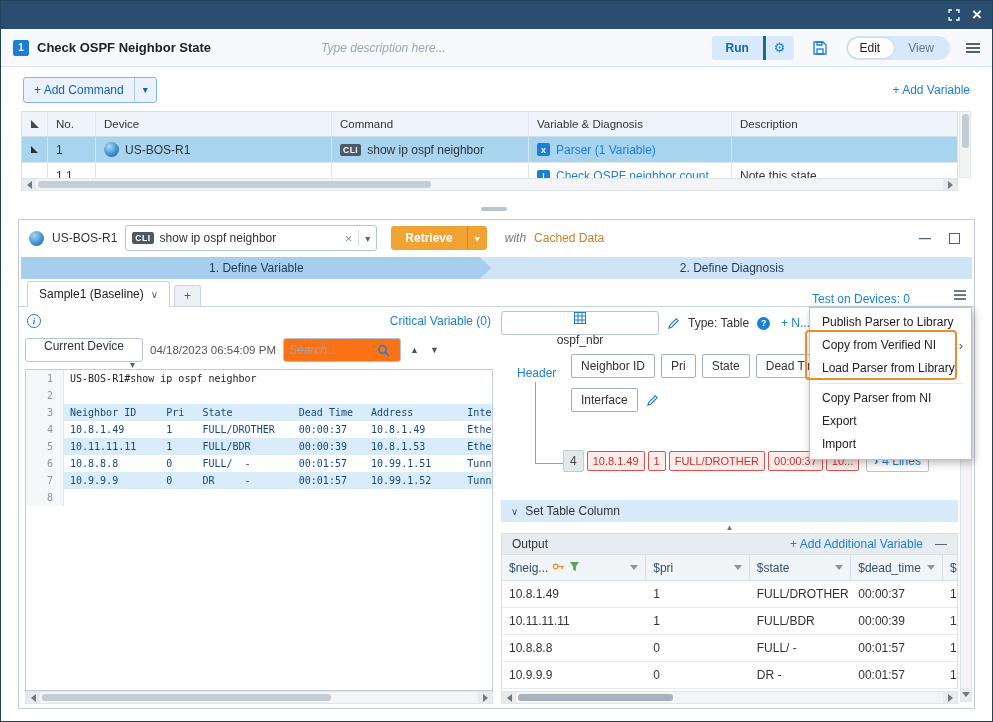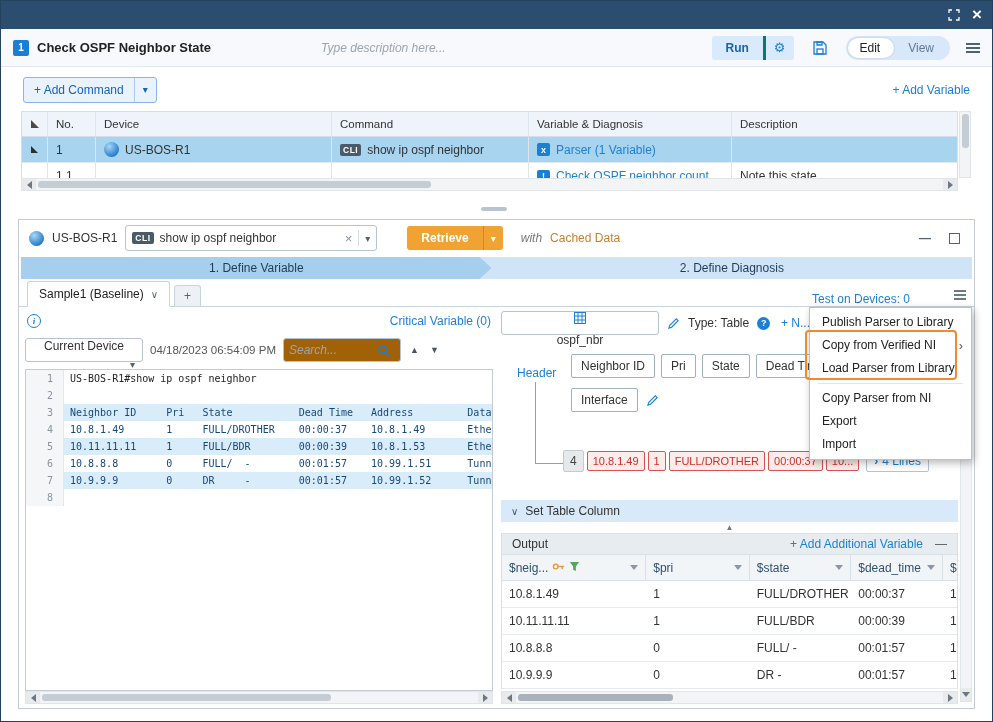--- a/index.html
+++ b/index.html
@@ -91,21 +91,21 @@
     border:1px solid #c3ccd6; background:#fff; }
   .dev-row { display:flex; align-items:center; gap:8px; padding:6px 10px; height:36px; }
   .cmd-select { display:flex; align-items:center; gap:6px; border:1px solid #b6c3cf; border-radius:3px;
     height:26px; width:252px; padding:0 6px; background:#fff; cursor:pointer; }
   .cmd-select .cs-text { flex:1; overflow:hidden; white-space:nowrap; }
   .cs-x { color:#8a949e; cursor:pointer; font-size:13px; }
   .cs-sep { width:1px; height:16px; background:#d4dce3; }
   .cs-dd { color:#55626e; font-size:10px; }
   .ret-group { display:flex; margin-left:6px; }
   .ret-main { background:#f0a233; color:#fff; font-weight:bold; border:none; padding:5px 14px;
-    border-radius:3px 0 0 3px; cursor:pointer; font-size:12px;margin-left:16px; }
+    border-radius:3px 0 0 3px; cursor:pointer; font-size:12px; }
   .ret-dd { background:#f0a233; color:#fff; border:none; border-left:1px solid #d3891f;
     padding:5px 7px; border-radius:0 3px 3px 0; font-size:10px; cursor:pointer; }
   .with-txt { font-style:italic; color:#777; margin-left:10px; }
   .cached { color:#c87f2a; cursor:pointer; }
   .panel-min { color:#51646f; font-weight:bold; cursor:pointer; margin-right:10px; }
   .panel-max { width:11px; height:11px; border:1.5px solid #51646f; cursor:pointer; margin-right:4px; }
 
   .steps { display:flex; height:22px; margin:1px 2px 0 2px; }
   .step { display:flex; align-items:center; justify-content:center; color:#1d3c56; font-size:12px; }
   .step1 { width:49.5%; background:#a5cfed; clip-path:polygon(0 0, calc(100% - 12px) 0, 100% 50%, calc(100% - 12px) 100%, 0 100%); z-index:2; }
@@ -127,21 +127,21 @@
   .info-icon { width:14px; height:14px; border:1.5px solid #1b7fd4; border-radius:50%; color:#1b7fd4;
     font-size:9px; font-style:italic; font-weight:bold; display:flex; align-items:center; justify-content:center;
     font-family:"Liberation Serif", serif; cursor:pointer; }
   .ctl-row { display:flex; align-items:center; gap:7px; height:30px; margin-top:3px; }
   .mini-select { display:flex; align-items:center; gap:6px; border:1px solid #b6c3cf; border-radius:3px;
     height:24px; padding:0 7px; background:#fff; cursor:pointer;flex-direction:column; }
   .mini-select .cs-dd { margin-left:auto; }
   .dev-select { width:118px; }
   .timestamp { color:#555; font-size:11.5px; white-space:nowrap; }
   .searchbox { display:flex; align-items:center; border:1px solid #b6c3cf; border-radius:3px; height:24px;
-    width:118px; padding:0 5px; background:#a16207; }
+    width:118px; padding:0 5px; background:#f97316; }
   .searchbox input { border:none; outline:none; width:88px; font-size:12px; background:transparent; }
   .nav-btn { color:#4a5560; font-size:9px; cursor:pointer; padding:2px; }
 
   .code-box { flex:1; border:1px solid #c3ccd6; margin-top:4px; overflow:hidden; background:#fff; }
   .cl { display:flex; height:17px; line-height:17px; font-family:"DejaVu Sans Mono", monospace; font-size:10px; }
   .cl-no { width:38px; flex:none; background:#f4f6f8; border-right:1px solid #e2e7ec; color:#8a949e;
     padding-right:10px; text-align:right; }
   .cl-text { flex:1; white-space:pre; padding-left:6px; color:#14477e; overflow:hidden; }
   .cl.first .cl-text { color:#222; }
   .cl.hl .cl-text { background:#d9ecfa; }
@@ -399,21 +399,21 @@
           <div class="cl first">
               <span class="cl-no">1</span>
               <span class="cl-text">US-BOS-R1#show ip ospf neighbor</span>
             </div>
           <div class="cl">
               <span class="cl-no">2</span>
               <span class="cl-text"></span>
             </div>
           <div class="cl hl">
               <span class="cl-no">3</span>
-              <span class="cl-text">Neighbor ID     Pri   State           Dead Time   Address         Data</span>
+              <span class="cl-text">Neighbor ID     Pri   State           Dead Time   Address         Inte</span>
             </div>
           <div class="cl">
               <span class="cl-no">4</span>
               <span class="cl-text">10.8.1.49       1     FULL/DROTHER    00:00:37    10.8.1.49       Ethe</span>
             </div>
           <div class="cl hl">
               <span class="cl-no">5</span>
               <span class="cl-text">10.11.11.11     1     FULL/BDR        00:00:39    10.8.1.53       Ethe</span>
             </div>
           <div class="cl">

